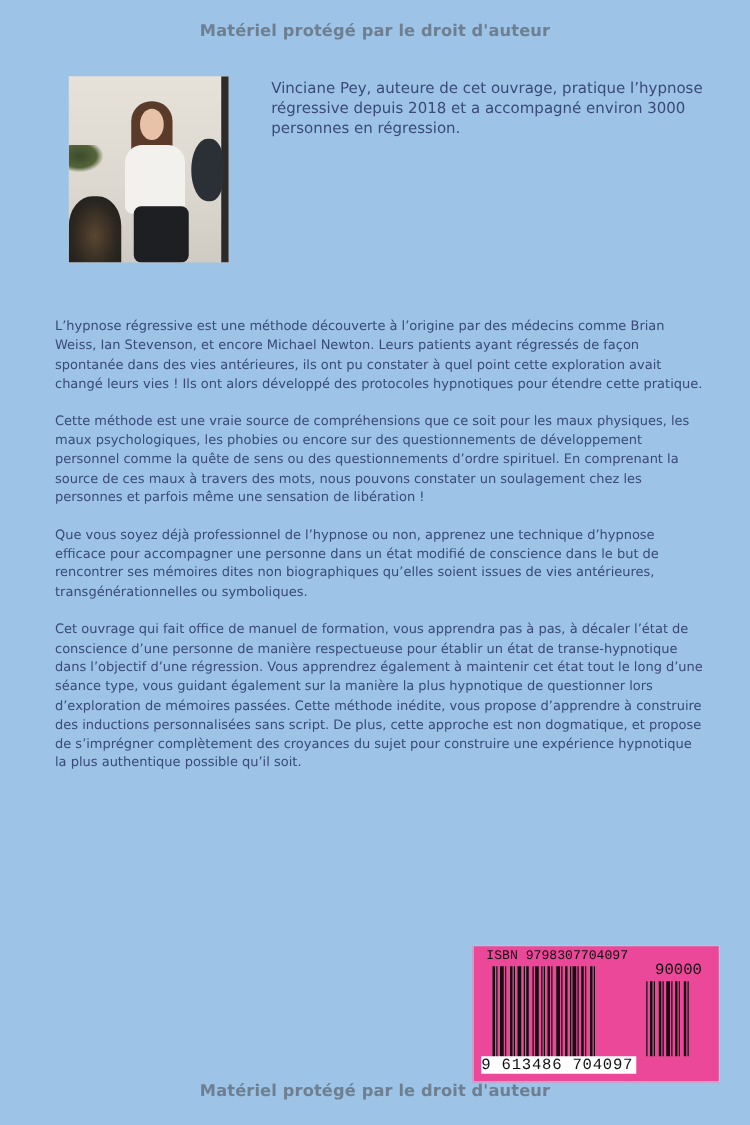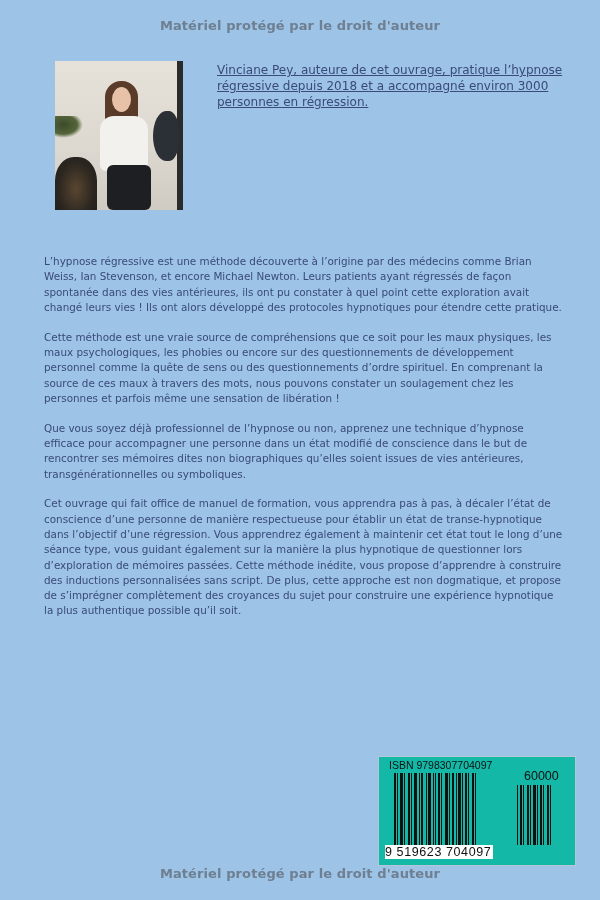--- a/index.html
+++ b/index.html
@@ -27,30 +27,30 @@
     .photo .plant { position: absolute; left: 0; top: 55px; width: 28px; height: 22px; background: radial-gradient(ellipse at 30% 40%, #3b4a2a 0%, #55653a 50%, transparent 70%); }
     .photo .basket { position: absolute; left: 0; top: 96px; width: 42px; height: 53px; border-radius: 45% 45% 0 0; background: radial-gradient(ellipse at 50% 60%, #5a4630 0%, #2b2620 60%, #1e1c1a 100%); }
     .photo .hair { position: absolute; left: 50px; top: 20px; width: 33px; height: 52px; border-radius: 16px 16px 6px 6px; background: #5a3a28; }
     .photo .face { position: absolute; left: 57px; top: 26px; width: 19px; height: 25px; border-radius: 50%; background: #e7c2a8; }
     .photo .blouse { position: absolute; left: 45px; top: 55px; width: 48px; height: 55px; border-radius: 14px 14px 6px 6px; background: #f3f1ee; }
     .photo .pants { position: absolute; left: 52px; top: 104px; width: 44px; height: 45px; background: #1d1f22; border-radius: 6px; }
     .bio {
       position: absolute; left: 217px; top: 62px; width: 380px;
       font-size: 12px; line-height: 16px; color: #3a4a7a;
     }
-    .bio p { margin: 0 0 16px 0; text-decoration: underline; }
+    .bio p { margin: 0 0 16px 0; }
     .body-text {
       position: absolute; left: 44px; top: 254px; width: 520px;
       font-size: 10.4px; line-height: 15.3px; color: #3a4a7a;
     }
     .body-text p { margin: 0 0 14.5px 0; }
     .barcode-box {
       position: absolute; left: 378px; top: 756px; width: 196px; height: 108px;
-      background: #14b8a6; border: 1px solid #b7c6d6;
-      font-family: Liberation Sans, sans-serif; color: #111;
+      background: #ec4899; border: 1px solid #b7c6d6;
+      font-family: Liberation Mono, monospace; color: #111;
     }
     .isbn-label { position: absolute; left: 10px; top: 2px; font-size: 10.5px; }
     .addon-label { position: absolute; left: 145px; top: 12px; font-size: 12.5px; }
     .bars-main { position: absolute; left: 15px; top: 16px; width: 105px; height: 74px; display: flex; }
     .bars-addon { position: absolute; left: 138px; top: 28px; width: 48px; height: 60px; display: flex; }
     .bar { background: #111; height: 100%; }
     .gap { height: 100%; }
     .digits {
       position: absolute; left: 6px; top: 88px; font-size: 12.5px; background: #fff;
       letter-spacing: 0.6px; padding-right: 2px;
@@ -78,21 +78,21 @@
 
 <div class="body-text">
   <p>L’hypnose régressive est une méthode découverte à l’origine par des médecins comme Brian Weiss, Ian Stevenson, et encore Michael Newton. Leurs patients ayant régressés de façon spontanée dans des vies antérieures, ils ont pu constater à quel point cette exploration avait changé leurs vies ! Ils ont alors développé des protocoles hypnotiques pour étendre cette pratique.</p>
   <p>Cette méthode est une vraie source de compréhensions que ce soit pour les maux physiques, les maux psychologiques, les phobies ou encore sur des questionnements de développement personnel comme la quête de sens ou des questionnements d’ordre spirituel. En comprenant la source de ces maux à travers des mots, nous pouvons constater un soulagement chez les personnes et parfois même une sensation de libération !</p>
   <p>Que vous soyez déjà professionnel de l’hypnose ou non, apprenez une technique d’hypnose efficace pour accompagner une personne dans un état modifié de conscience dans le but de rencontrer ses mémoires dites non biographiques qu’elles soient issues de vies antérieures, transgénérationnelles ou symboliques.</p>
   <p>Cet ouvrage qui fait office de manuel de formation, vous apprendra pas à pas, à décaler l’état de conscience d’une personne de manière respectueuse pour établir un état de transe-hypnotique dans l’objectif d’une régression. Vous apprendrez également à maintenir cet état tout le long d’une séance type, vous guidant également sur la manière la plus hypnotique de questionner lors d’exploration de mémoires passées. Cette méthode inédite, vous propose d’apprendre à construire des inductions personnalisées sans script. De plus, cette approche est non dogmatique, et propose de s’imprégner complètement des croyances du sujet pour construire une expérience hypnotique la plus authentique possible qu’il soit.</p>
 </div>
 
 <div class="barcode-box">
   <div class="isbn-label">ISBN 9798307704097</div>
-  <div class="addon-label">60000</div>
+  <div class="addon-label">90000</div>
   <div class="bars-main">
     <span class="bar" style="width:2px"></span>
       <span class="gap" style="width:1px"></span>
     <span class="bar" style="width:1px"></span>
       <span class="gap" style="width:2px"></span>
     <span class="bar" style="width:3px"></span>
       <span class="gap" style="width:1px"></span>
     <span class="bar" style="width:1px"></span>
       <span class="gap" style="width:3px"></span>
     <span class="bar" style="width:2px"></span>
@@ -153,16 +153,16 @@
     <span class="bar" style="width:1px"></span>
       <span class="gap" style="width:2px"></span>
     <span class="bar" style="width:2px"></span>
       <span class="gap" style="width:1px"></span>
     <span class="bar" style="width:1px"></span>
       <span class="gap" style="width:3px"></span>
     <span class="bar" style="width:2px"></span>
       <span class="gap" style="width:1px"></span>
     <span class="bar" style="width:1px"></span>
   </div>
-  <div class="digits">9 519623 704097</div>
+  <div class="digits">9 613486 704097</div>
 </div>
 
 <div class="watermark wm-bottom">Matériel protégé par le droit d'auteur</div>
 
 </body></html>

